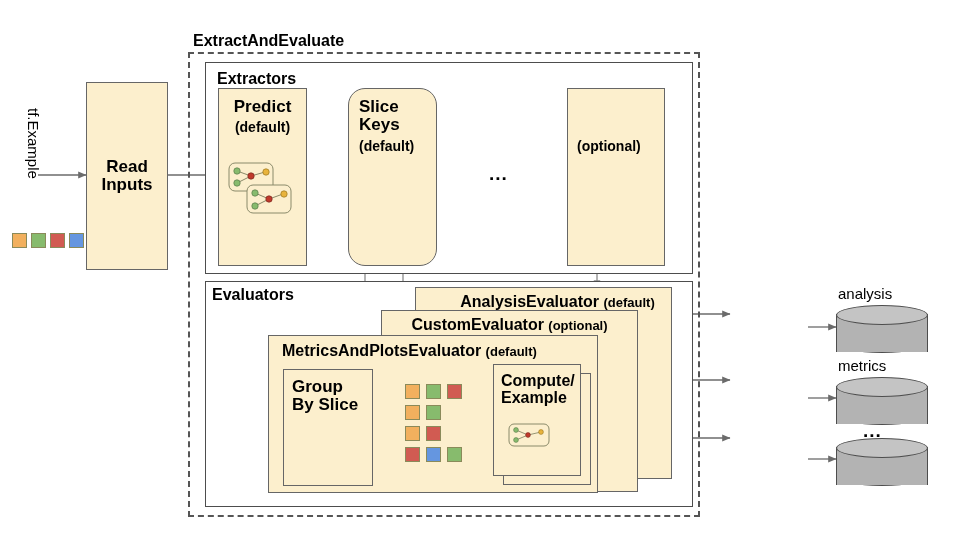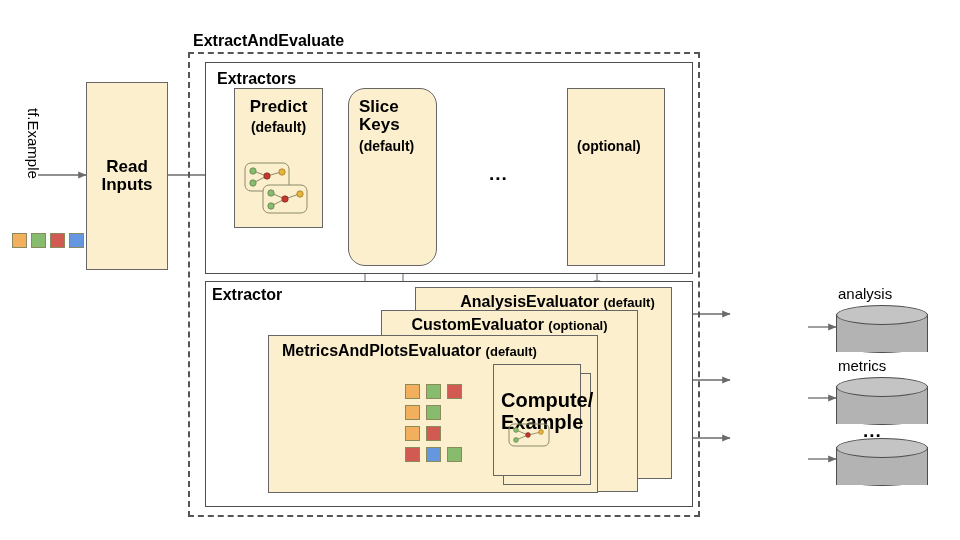--- a/index.html
+++ b/index.html
@@ -118,21 +118,21 @@
   <div class="lbl" style="left:193px;top:32px;font-size:16px;">
     <span>ExtractAndEvaluate</span>
   </div>
   <div class="abs dashed" style="left:188px;top:52px;width:512px;height:465px;"></div>
 
   <div class="abs boxPlain" style="left:205px;top:62px;width:488px;height:212px;"></div>
   <div class="lbl" style="left:217px;top:70px;font-size:16px;">
     <span>Extractors</span>
   </div>
 
-  <div class="abs boxFill" style="left:234px;top:88px;width:89px;height:140px;">
+  <div class="abs boxFill" style="left:218px;top:88px;width:89px;height:178px;">
     <div class="ttl" style="position:absolute;left:0;right:0;top:9px;text-align:center;font-size:17px;">
       <span>Predict</span>
     </div>
     <div class="sub" style="position:absolute;left:0;right:0;top:31px;text-align:center;font-size:14px;">
       <span>(default)</span>
     </div>
     <svg class="glyph" style="left:8px;top:72px;" width="74" height="58" viewBox="0 0 74 58">
       <rect x="2" y="2" width="44" height="28" rx="6" fill="none" stroke="#8a8a6a" stroke-width="1"></rect>
       <rect x="20" y="24" width="44" height="28" rx="6" fill="#fcefcd" stroke="#8a8a6a" stroke-width="1"></rect>
       <g stroke="#8a8a6a" stroke-width="1" fill="none">
@@ -167,21 +167,21 @@
   </div>
 
   <div class="abs boxFill" style="left:567px;top:88px;width:98px;height:178px;">
     <div class="sub" style="position:absolute;left:9px;top:50px;font-size:14px;">
       <span>(optional)</span>
     </div>
   </div>
 
   <div class="abs boxPlain" style="left:205px;top:281px;width:488px;height:226px;"></div>
   <div class="lbl" style="left:212px;top:286px;font-size:16px;">
-    <span>Extractor</span>
+    <span>Evaluators</span>
   </div>
 
   <div class="abs boxFill" style="left:415px;top:287px;width:257px;height:192px;">
     <div style="position:absolute;left:0;right:0;top:5px;text-align:center;">
       <span class="ttl" style="font-size:16px;margin-left:28px;">AnalysisEvaluator</span>
       <span class="sub" style="font-size:13px;">(default)</span>
     </div>
   </div>
 
   <div class="abs boxFill" style="left:381px;top:310px;width:257px;height:182px;">
@@ -190,41 +190,47 @@
       <span class="sub" style="font-size:13px;">(optional)</span>
     </div>
   </div>
 
   <div class="abs boxFill" style="left:268px;top:335px;width:330px;height:158px;">
     <div style="position:absolute;left:13px;top:6px;">
       <span class="ttl" style="font-size:16px;">MetricsAndPlotsEvaluator</span>
       <span class="sub" style="font-size:13px;">(default)</span>
     </div>
 
+    <div class="abs boxFill" style="left:14px;top:33px;width:90px;height:117px;">
+      <div class="ttl" style="position:absolute;left:8px;top:8px;font-size:17px;">
+        <span>Group</span><br>
+        <span>By Slice</span>
+      </div>
+    </div>
 
     <div class="abs" style="left:136px;top:48px;width:66px;height:76px;">
       <span class="chip" style="left:0px;top:0px;background:#f2b05e;"></span>
       <span class="chip" style="left:21px;top:0px;background:#87bb6d;"></span>
       <span class="chip" style="left:42px;top:0px;background:#d15b52;"></span>
 
       <span class="chip" style="left:0px;top:21px;background:#f2b05e;"></span>
       <span class="chip" style="left:21px;top:21px;background:#87bb6d;"></span>
 
       <span class="chip" style="left:0px;top:42px;background:#f2b05e;"></span>
       <span class="chip" style="left:21px;top:42px;background:#d15b52;"></span>
 
       <span class="chip" style="left:0px;top:63px;background:#d15b52;"></span>
       <span class="chip" style="left:21px;top:63px;background:#6596e0;"></span>
       <span class="chip" style="left:42px;top:63px;background:#87bb6d;"></span>
     </div>
 
     <div class="abs boxFill" style="left:234px;top:37px;width:88px;height:112px;"></div>
 
     <div class="abs boxFill" style="left:224px;top:28px;width:88px;height:112px;">
-      <div class="ttl" style="position:absolute;left:7px;top:25px;font-size:20px;">
+      <div class="ttl" style="position:absolute;left:7px;top:7px;font-size:16px;">
         <span>Compute/</span><br>
         <span>Example</span>
       </div>
       <svg class="glyph" style="left:14px;top:58px;" width="42" height="24" viewBox="0 0 42 24">
         <rect x="1" y="1" width="40" height="22" rx="5" fill="none" stroke="#8a8a6a" stroke-width="1"></rect>
         <g stroke="#8a8a6a" stroke-width="0.9" fill="none">
           <path d="M8 7 L20 12 L33 9"></path>
             <path d="M8 17 L20 12"></path>
         </g>
         <circle cx="8" cy="7" r="2.4" fill="#87bb6d" stroke="#5a7a4a" stroke-width="0.6"></circle>

